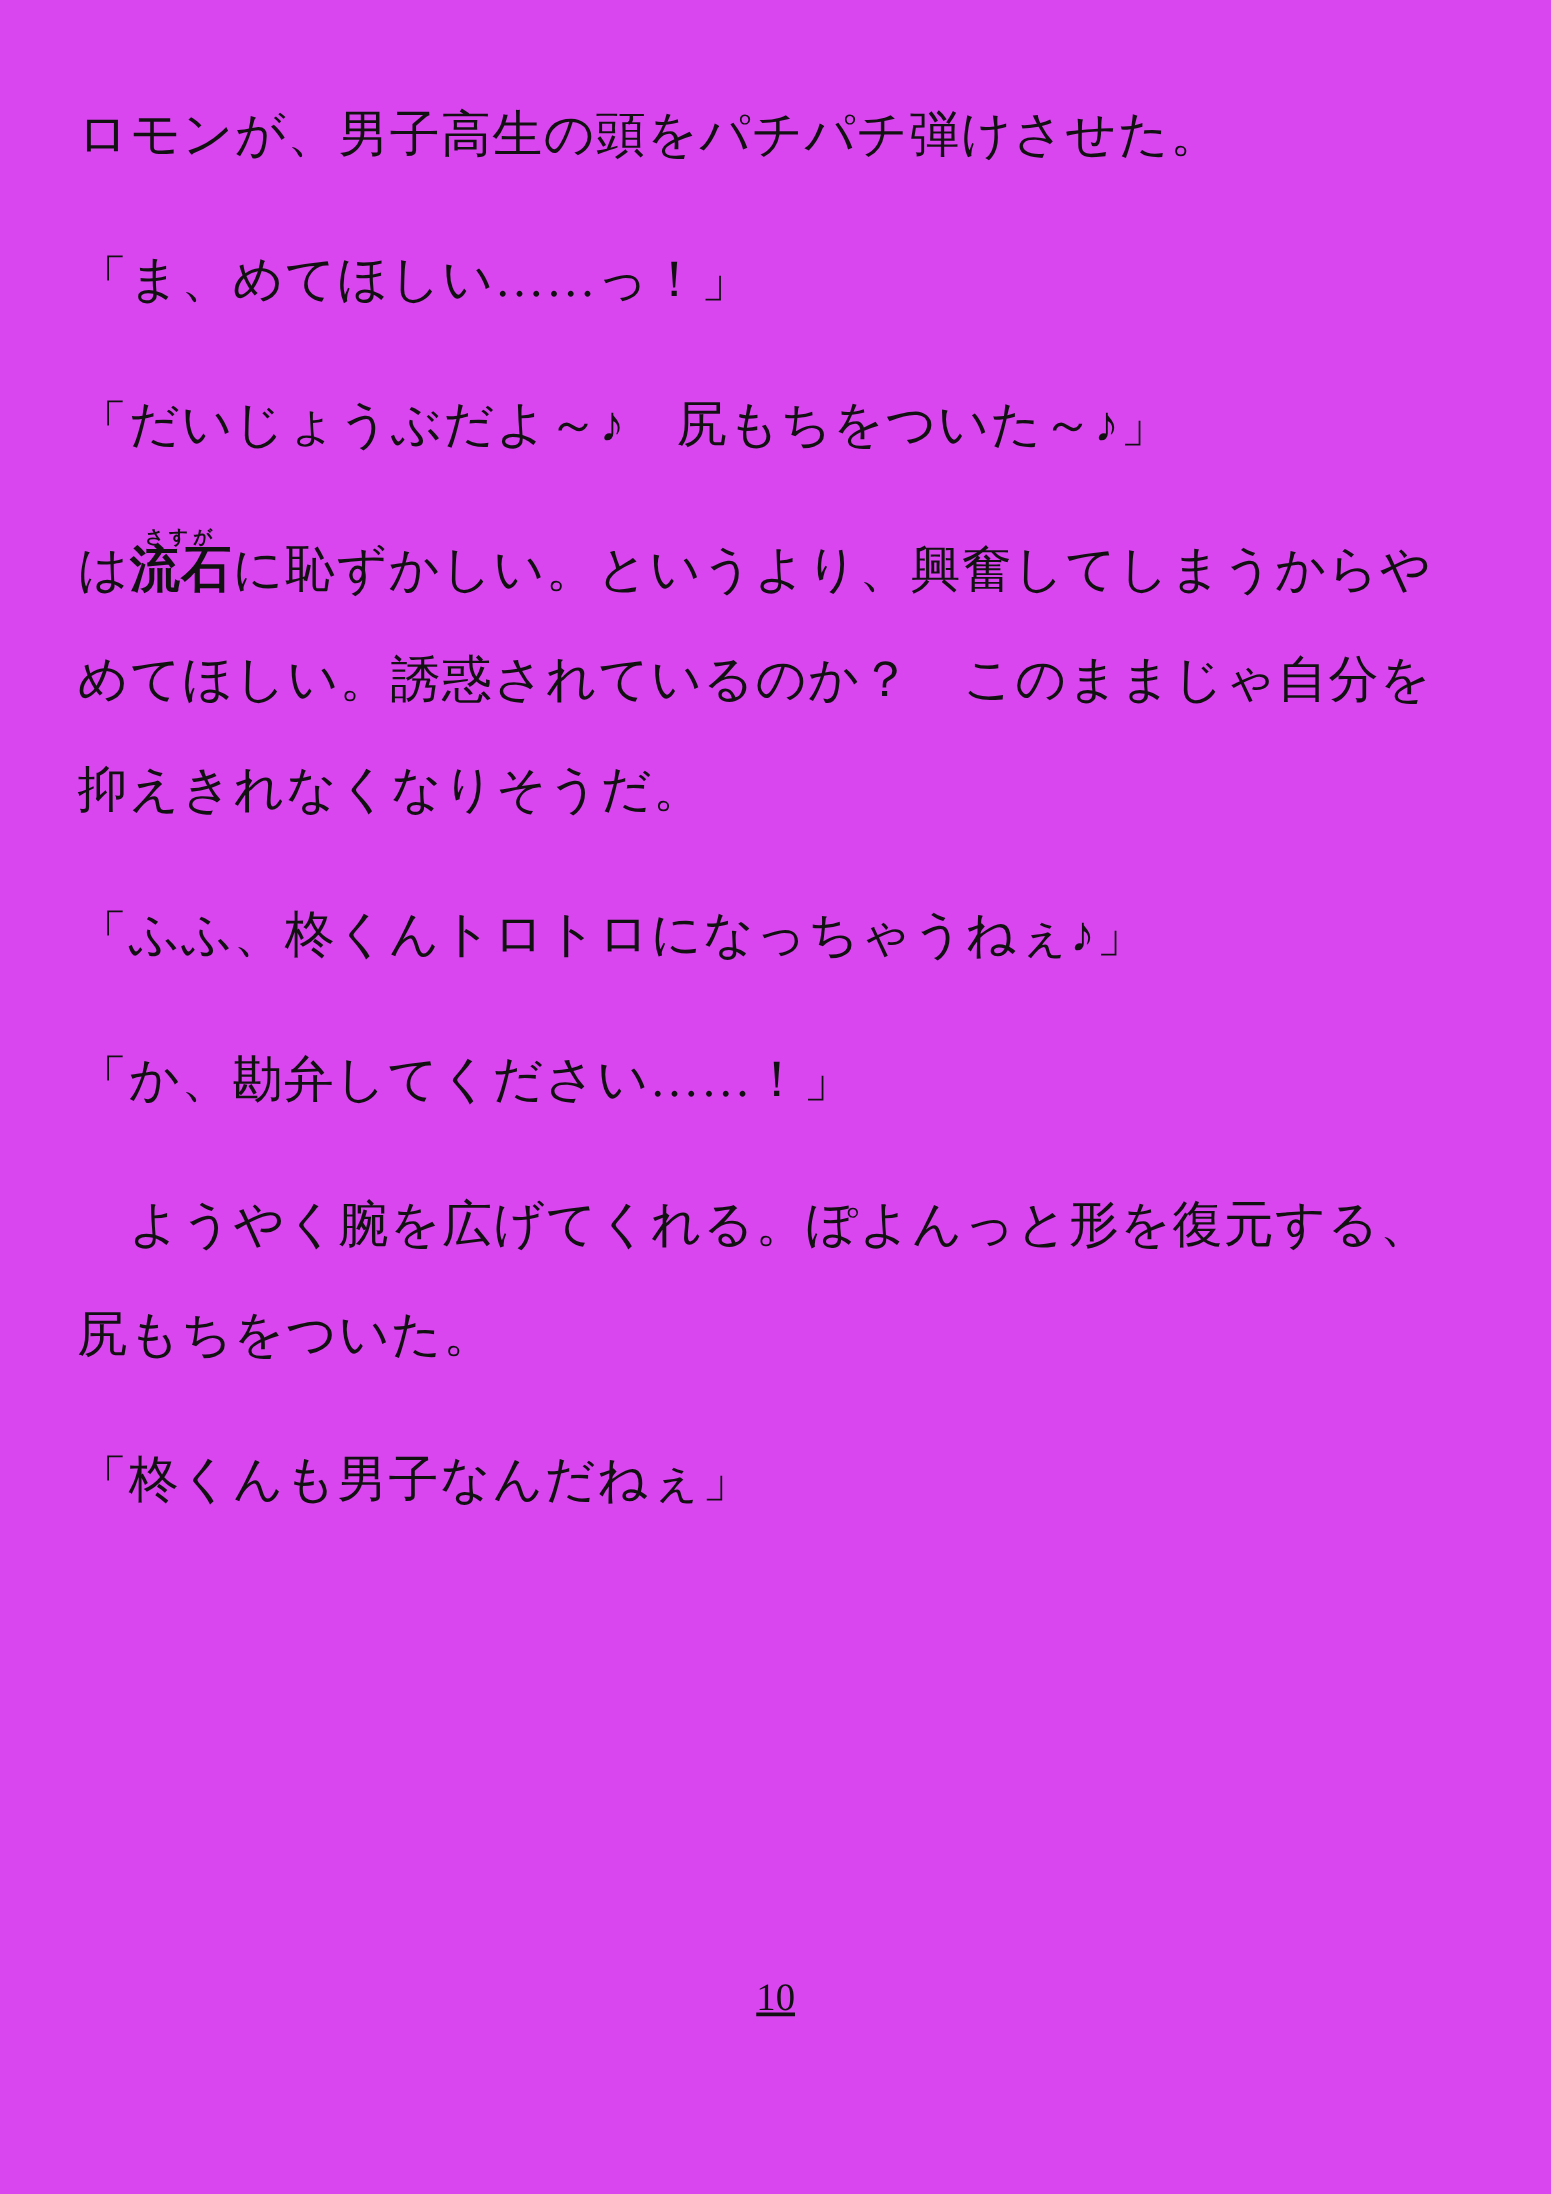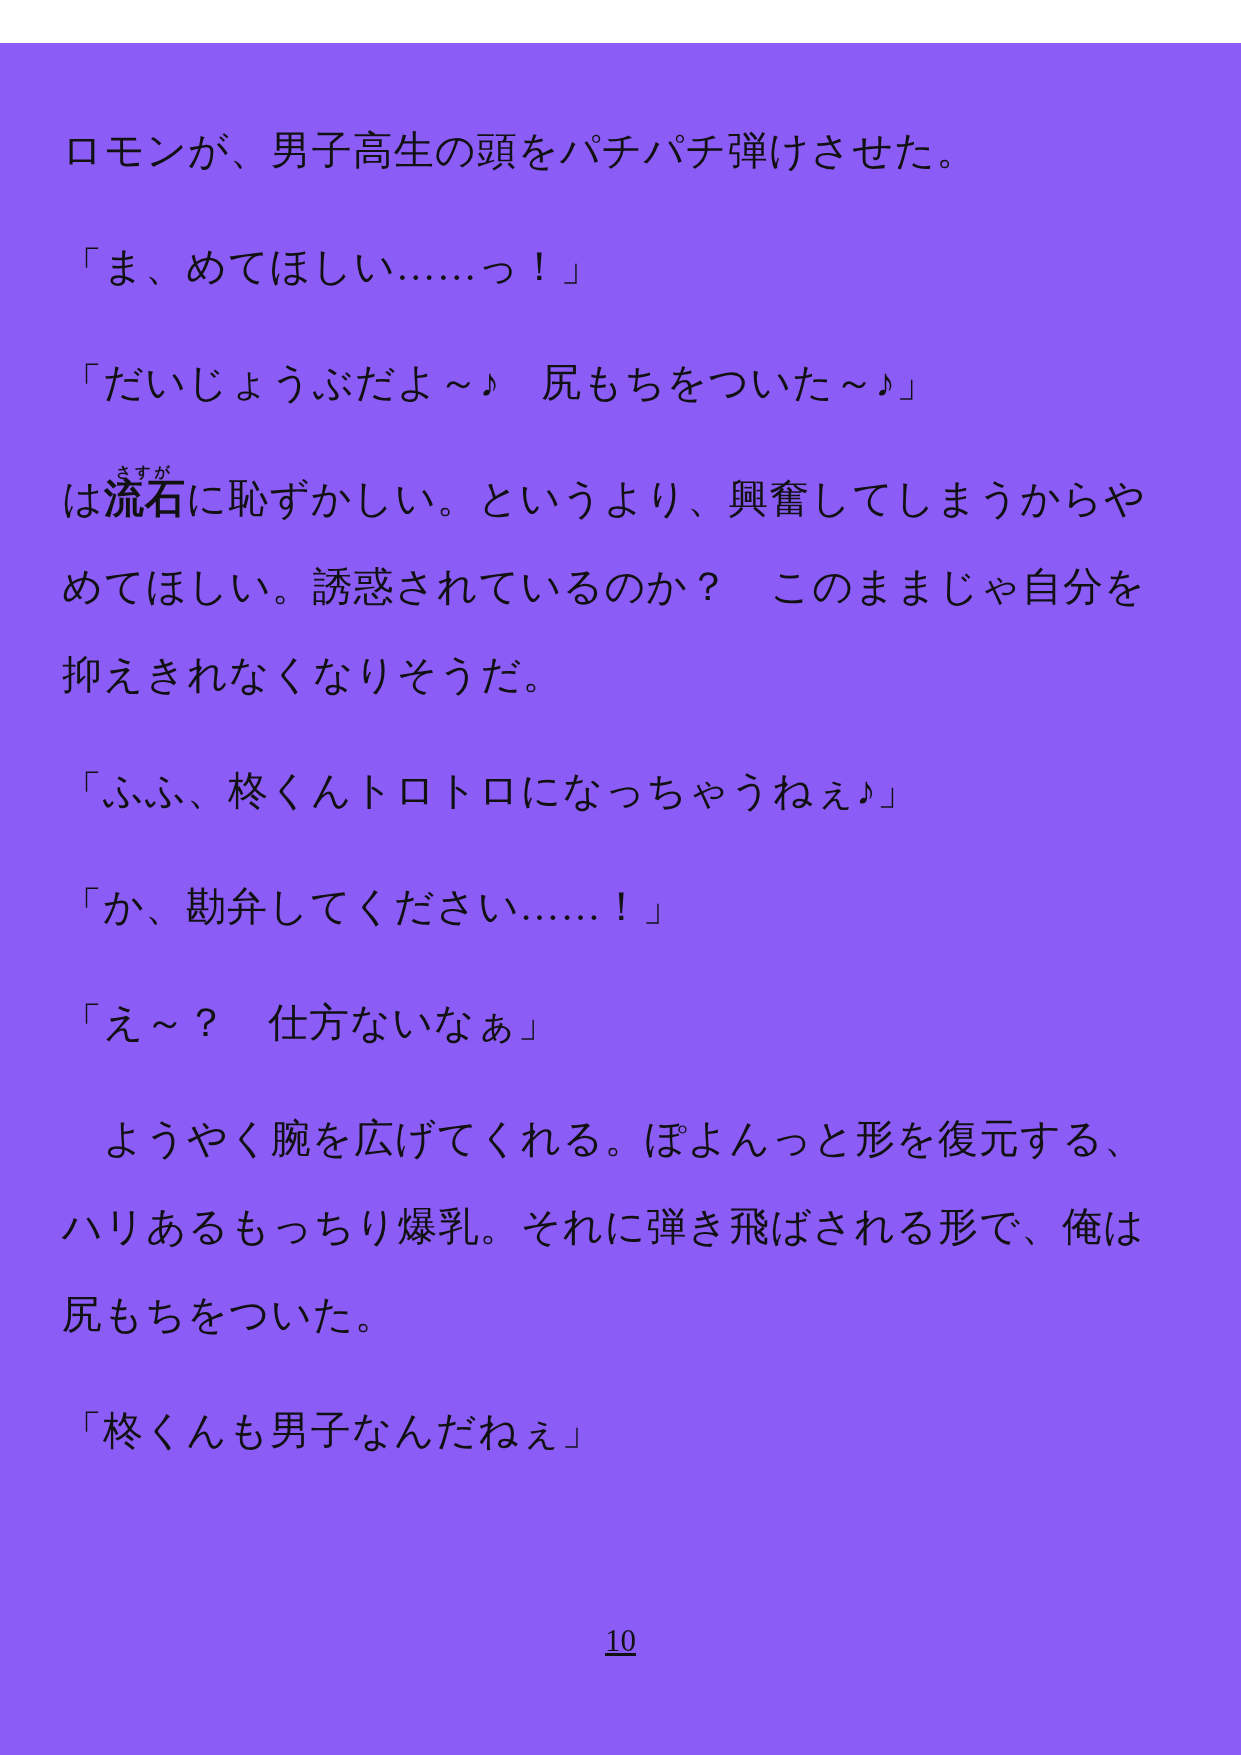--- a/index.html
+++ b/index.html
@@ -11,22 +11,21 @@
     width: 1241px;
     height: 1755px;
     position: relative;
     overflow: hidden;
     font-family: "Liberation Serif", "DejaVu Serif", serif;
     color: #111111;
   }
   .page {
     position: absolute;
     inset: 0;
-    background: #8b5cf6;
-    margin-top: 43px;
+    background: #d946ef;
   }
   .text-area {
     padding: 64px 58px 0 62px;
     font-size: 40px;
     line-height: 88px;
     letter-spacing: 1px;
     text-align: justify;
   }
   .para {
     margin: 0 0 28px 0;
@@ -82,27 +81,23 @@
     </p>
 
     <p class="para">
       <span class="line">「ふふ、柊くんトロトロになっちゃうねぇ♪」</span>
     </p>
 
     <p class="para">
       <span class="line">「か、勘弁してください……！」</span>
     </p>
 
-    <p class="para">
-      <span class="line">「え～？　仕方ないなぁ」</span>
-    </p>
 
     <p class="para">
       <span class="line">　ようやく腕を広げてくれる。ぽよんっと形を復元する、</span>
-      <span class="line">ハリあるもっちり爆乳。それに弾き飛ばされる形で、俺は</span>
       <span class="line">尻もちをついた。</span>
     </p>
 
     <p class="para">
       <span class="line">「柊くんも男子なんだねぇ」</span>
     </p>
 
   </div>
 
   <div class="footer">10</div>

